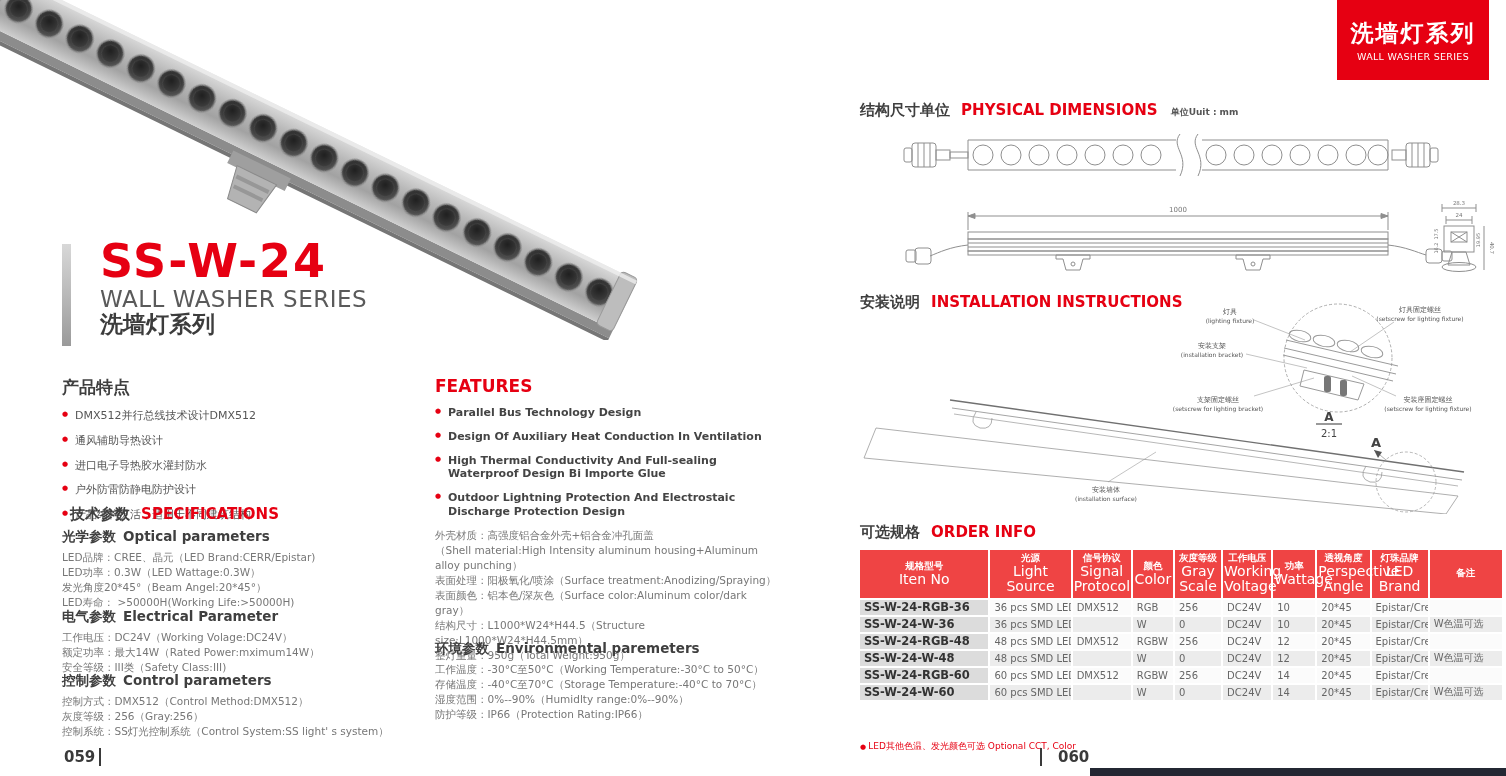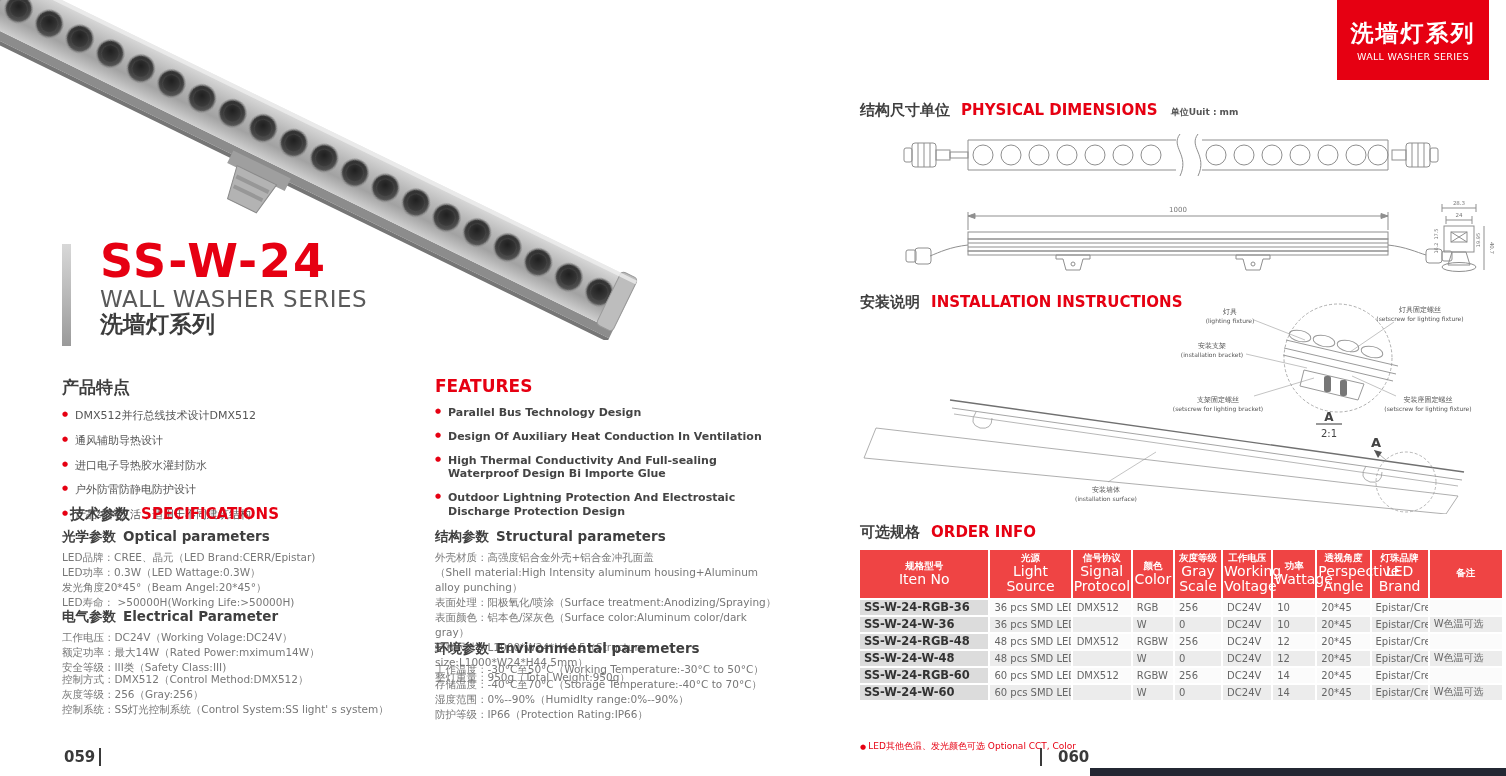--- a/index.html
+++ b/index.html
@@ -157,27 +157,27 @@
   </div>
 
   <div class="abs spec-group pos-electrical">
     <div class="sg-title"><span>电气参数</span><span class="en">Electrical Parameter</span></div>
     <div class="spec-line">工作电压：DC24V（Working Volage:DC24V）</div>
     <div class="spec-line">额定功率：最大14W（Rated Power:mximum14W）</div>
     <div class="spec-line">安全等级：III类（Safety Class:III)</div>
   </div>
 
   <div class="abs spec-group pos-control">
+    <div class="sg-title"><span>控制参数</span><span class="en">Control parameters</span></div>
     <div class="spec-line">控制方式：DMX512（Control Method:DMX512）</div>
     <div class="spec-line">灰度等级：256（Gray:256）</div>
     <div class="spec-line">控制系统：SS灯光控制系统（Control System:SS light' s system）</div>
   </div>
 
   <div class="abs spec-group pos-structural">
-    <div class="sg-title"><span>结构参数</span><span class="en">Structural parameters</span></div>
     <div class="spec-line">外壳材质：高强度铝合金外壳+铝合金冲孔面盖</div>
     <div class="spec-line">（Shell material:High Intensity aluminum housing+Aluminum alloy punching）</div>
     <div class="spec-line">表面处理：阳极氧化/喷涂（Surface treatment:Anodizing/Spraying）</div>
     <div class="spec-line">表面颜色：铝本色/深灰色（Surface color:Aluminum color/dark gray）</div>
     <div class="spec-line">结构尺寸：L1000*W24*H44.5（Structure size:L1000*W24*H44.5mm）</div>
     <div class="spec-line">整灯重量：950g（Total Weight:950g）</div>
   </div>
 
   <div class="abs spec-group pos-environmental">
     <div class="sg-title"><span>环境参数</span><span class="en">Environmental paremeters</span></div>

